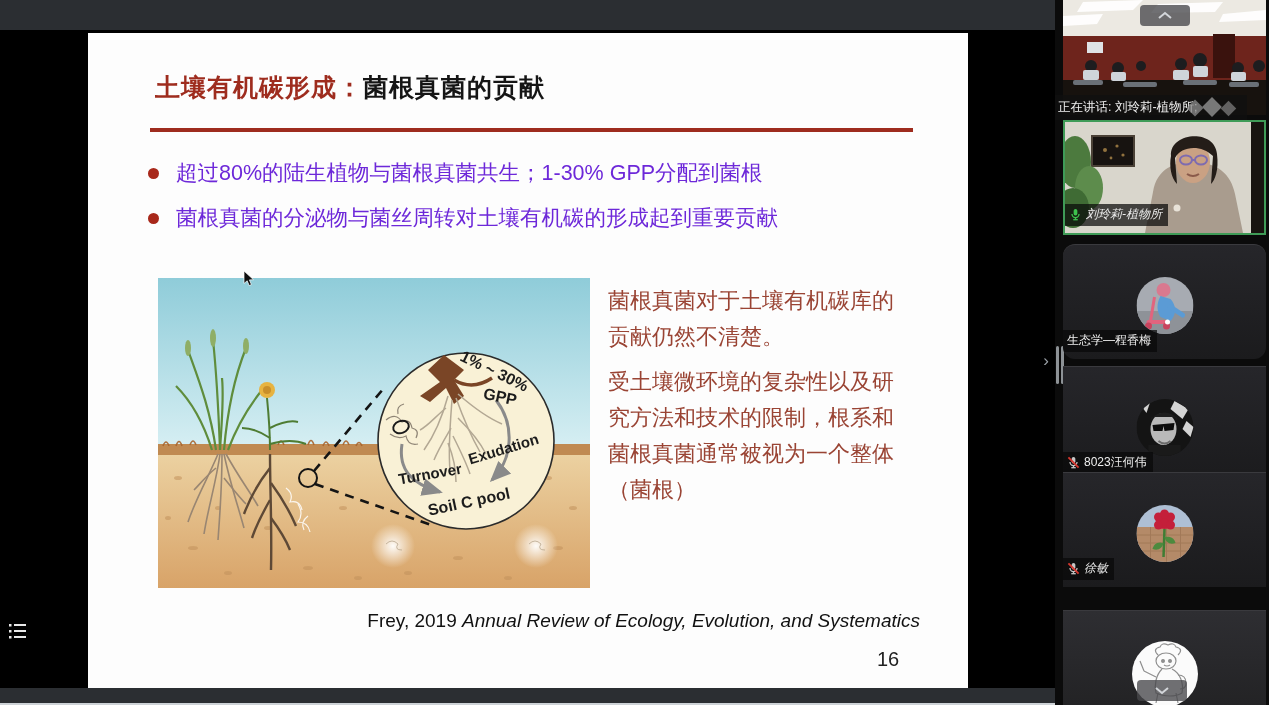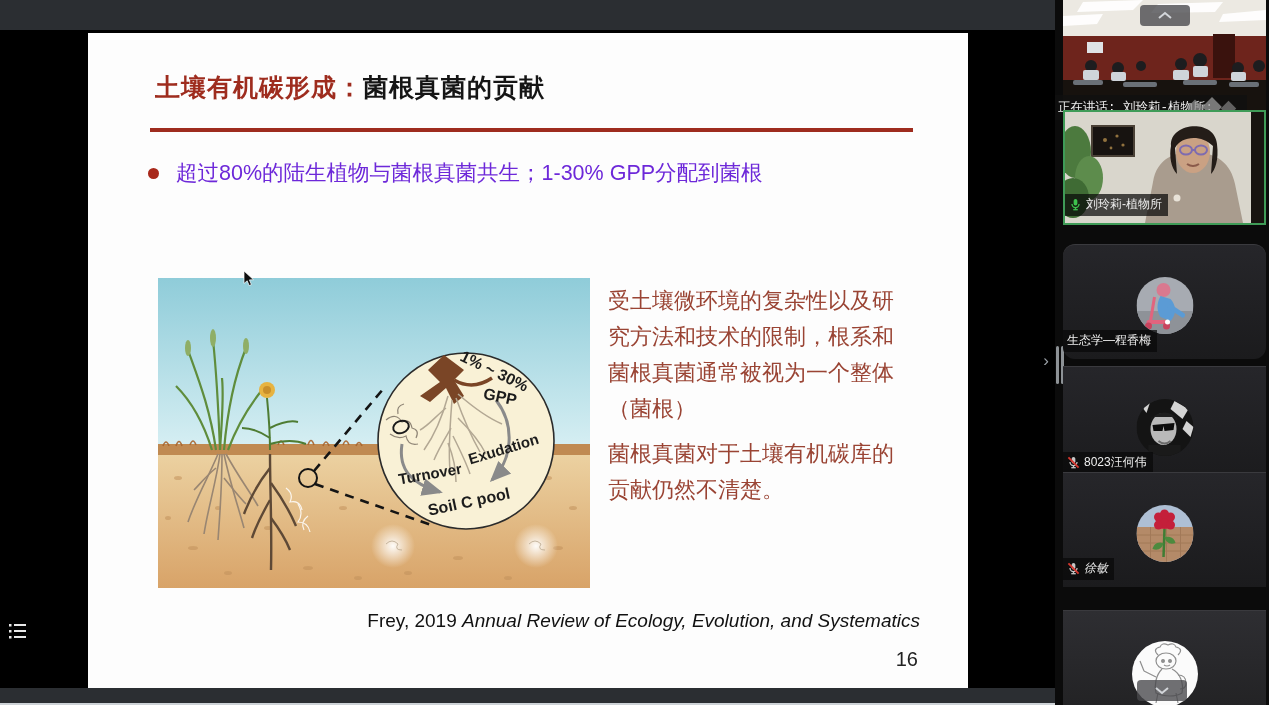--- a/index.html
+++ b/index.html
@@ -22,21 +22,21 @@
   .bullet{position:relative;padding-left:30px;margin-bottom:17px;font-size:21.5px;color:#6d28d9;line-height:28px;}
   .bullet .dot{position:absolute;left:2px;top:9px;width:11px;height:11px;border-radius:50%;background:#a8281a;}
 
   .figure{position:absolute;left:70px;top:245px;width:432px;height:310px;}
   .side-text{position:absolute;left:520px;top:250px;width:306px;color:#9a4434;font-size:22px;line-height:36px;}
   .side-text p{margin:0;}
   .side-text p + p{margin-top:9px;}
 
   .citation{position:absolute;left:100px;top:577px;width:732px;text-align:right;font-size:19px;color:#111;white-space:nowrap;}
   .citation .it{font-style:italic;}
-  .page-num{position:absolute;left:770px;top:615px;width:60px;text-align:right;font-size:20px;color:#222;}
+  .page-num{position:absolute;left:770px;top:615px;width:60px;text-align:center;font-size:20px;color:#222;}
 
   .cursor{position:absolute;left:155px;top:238px;width:12px;height:17px;}
 
   .list-icon{position:absolute;left:8px;top:622px;width:20px;height:18px;cursor:pointer;}
   .collapse-chevron{position:absolute;left:1038px;top:350px;width:16px;height:22px;color:#9aa0a6;font-size:17px;line-height:22px;text-align:center;cursor:pointer;}
 
   
   .sidebar{position:absolute;left:1055px;top:0;width:214px;height:705px;background:#0b0b0b;}
   .resize-handle{position:absolute;left:1px;top:344px;width:8px;height:42px;display:flex;gap:2px;align-items:center;cursor:col-resize;}
   .resize-handle i{display:block;width:3px;height:38px;background:#8d9296;border-radius:2px;}
@@ -45,21 +45,21 @@
   .tile.active{border:2px solid #3f9b57;}
   .tile video,.tile svg.fill{display:block;width:100%;height:100%;}
 
   .name-chip{position:absolute;left:0;bottom:7px;max-width:95%;display:flex;align-items:center;gap:4px;background:rgba(8,8,8,0.72);color:#eee;font-size:12px;padding:2px 6px 3px 4px;white-space:nowrap;}
   .name-chip .mic{width:13px;height:13px;flex:0 0 auto;}
 
   .pill{position:absolute;left:50%;transform:translateX(-50%);width:50px;height:21px;background:rgba(72,72,76,0.78);border-radius:4px;display:flex;align-items:center;justify-content:center;cursor:pointer;}
   .pill svg{width:16px;height:9px;}
 
   .speak-banner{position:absolute;left:0;top:95px;width:192px;height:25px;background:rgba(16,16,16,0.78);display:flex;align-items:center;color:#f0f0f0;font-size:12.5px;padding-left:3px;white-space:nowrap;overflow:visible;}
-  .banner-text{flex:0 0 auto;font-family:Liberation Mono, monospace;}
+  .banner-text{flex:0 0 auto;}
   .watermark{position:absolute;left:128px;top:2px;width:58px;height:21px;opacity:0.75;}
 
   .avatar{position:absolute;left:50%;top:32px;transform:translateX(-50%);width:57px;height:57px;border-radius:50%;overflow:hidden;}
   .avatar svg{display:block;width:100%;height:100%;}
   .avatar.big{width:66px;height:66px;top:30px;}
 </style>
 </head>
 <body>
 
 <div class="app">
@@ -70,20 +70,24 @@
     <div class="slide">
       <div class="slide-title">
         <span class="title-red">土壤有机碳形成：</span><span class="title-black">菌根真菌的贡献</span>
       </div>
       <div class="rule"></div>
 
       <div class="bullets">
         <div class="bullet">
           <span class="dot"></span>
           <span>超过80%的陆生植物与菌根真菌共生；1-30% GPP分配到菌根</span>
+        </div>
+        <div class="bullet">
+          <span class="dot"></span>
+          <span>菌根真菌的分泌物与菌丝周转对土壤有机碳的形成起到重要贡献</span>
         </div>
       </div>
 
       <div class="figure">
         <svg viewBox="0 0 432 310" width="432" height="310">
           <defs>
             <linearGradient id="sky" x1="0" y1="0" x2="0" y2="1">
               <stop offset="0" stop-color="#8fccd9"></stop>
                 <stop offset="1" stop-color="#d9f0f4"></stop>
             </linearGradient>
@@ -222,22 +226,22 @@
 
           <text transform="translate(334,98) rotate(26)" font-size="16" font-weight="bold" fill="#1c1c1c" text-anchor="middle">1% ~ 30%</text>
           <text transform="translate(341,124) rotate(12)" font-size="16" font-weight="bold" fill="#1c1c1c" text-anchor="middle">GPP</text>
           <text transform="translate(273,201) rotate(-10)" font-size="15" font-weight="bold" fill="#1c1c1c" text-anchor="middle">Turnover</text>
           <text transform="translate(347,176) rotate(-17)" font-size="15" font-weight="bold" fill="#1c1c1c" text-anchor="middle">Exudation</text>
           <text transform="translate(312,229) rotate(-12)" font-size="16" font-weight="bold" fill="#1c1c1c" text-anchor="middle">Soil C pool</text>
         </svg>
       </div>
 
       <div class="side-text">
+        <p>菌根真菌对于土壤有机碳库的贡献仍然不清楚。</p>
         <p>受土壤微环境的复杂性以及研究方法和技术的限制，根系和菌根真菌通常被视为一个整体（菌根）</p>
-        <p>菌根真菌对于土壤有机碳库的贡献仍然不清楚。</p>
       </div>
 
       <div class="citation">
         <span>Frey, 2019 </span><span class="it">Annual Review of Ecology, Evolution, and Systematics</span>
       </div>
       <div class="page-num">16</div>
 
       <div class="cursor">
         <svg viewBox="0 0 12 17" width="12" height="17">
             <path d="M1,0 L1,12.5 L4.2,9.8 L6.2,14.6 L8.4,13.6 L6.4,8.9 L10.5,8.7 Z" fill="#101010" stroke="#fff" stroke-width="0.7"></path>
@@ -321,21 +325,21 @@
         <svg viewBox="0 0 58 21" width="58" height="21">
           <g fill="#8e8e8e">
               <rect x="6" y="5" width="12" height="12" transform="rotate(45 12 11)"></rect>
               <rect x="22" y="3" width="14" height="14" transform="rotate(45 29 10)" fill="#9b9b9b"></rect>
               <rect x="40" y="6" width="11" height="11" transform="rotate(45 45.5 11.5)" fill="#7d7d7d"></rect>
             </g>
         </svg>
       </div>
     </div>
 
-    <div class="tile active" style="top:110px;">
+    <div class="tile active" style="top:120px;font-style:italic;">
       <svg class="fill" viewBox="0 0 199 111" preserveAspectRatio="none">
         <rect width="199" height="111" fill="#d9d6cc"></rect>
         <rect x="186" y="0" width="13" height="111" fill="#181410"></rect>
         <rect x="27" y="14" width="42" height="30" fill="#171310" stroke="#4a4136" stroke-width="2"></rect>
         <g fill="#b08a4a" opacity="0.8">
             <circle cx="40" cy="28" r="2"></circle>
             <circle cx="52" cy="24" r="1.6"></circle>
             <circle cx="58" cy="33" r="1.6"></circle>
             <circle cx="46" cy="36" r="1.4"></circle>
           </g>

